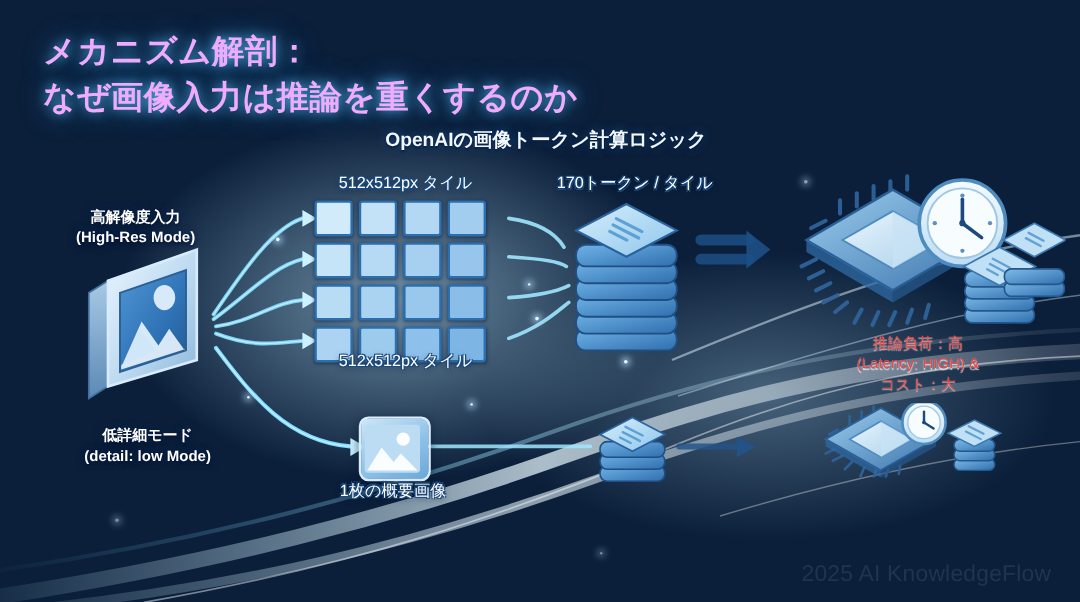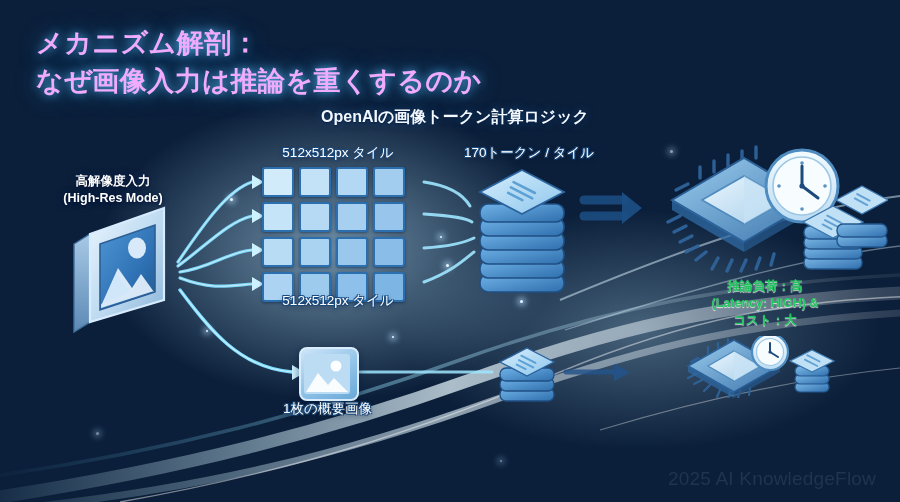--- a/index.html
+++ b/index.html
@@ -32,21 +32,21 @@
   .subtitle{
     position:absolute;left:300px;top:107px;width:310px;text-align:center;
     color:#f2f8ff;font-size:16px;font-weight:700;
     text-shadow:0 1px 2px rgba(5,25,60,.95),0 0 8px rgba(30,90,160,.7);
   }
   .lbl{position:absolute;text-align:center;white-space:pre-line;line-height:1.35;}
   .lbl-dark{color:#ffffff;font-size:12.5px;font-weight:700;
     text-shadow:0 1px 3px rgba(0,15,45,.95),0 0 7px rgba(10,40,90,.9);}
   .lbl-outline{color:#ffffff;font-size:13.5px;font-weight:400;
     text-shadow:-1px -1px 0 #1b4a7d,1px -1px 0 #1b4a7d,-1px 1px 0 #1b4a7d,1px 1px 0 #1b4a7d,0 2px 5px rgba(0,20,50,.7);}
-  .lbl-light{color:#22c55e;font-size:12.5px;font-weight:700;
+  .lbl-light{color:#ef4444;font-size:12.5px;font-weight:400;
     text-shadow:0 1px 1px rgba(255,255,255,.8);}
   .footer{
     position:absolute;right:24px;bottom:12px;color:#20344d;
     font-size:19px;font-weight:400;letter-spacing:.2px;
   }
 
   
   #tile-grid{position:absolute;left:262px;top:167px;display:grid;
     grid-template-columns:repeat(4,32px);grid-template-rows:repeat(4,30px);gap:5px;}
   .tile{border:2px solid #2b6fae;border-radius:3px;box-shadow:0 1px 3px rgba(0,20,50,.5);}
@@ -179,20 +179,22 @@
 
       <ellipse cx="77" cy="48" rx="9" ry="10.5" fill="#e6f3ff" opacity=".92"></ellipse>
 
       <path d="M41 106 L58 68 L72 88 L81 74 L94 92 L94 91 L41 108 Z" fill="#eaf5ff" opacity=".9"></path>
       <path d="M41 107 L56 74 L70 92 L41 104 Z" fill="#cfe6fa" opacity=".85"></path>
     </svg>
   </div>
 
   <div class="lbl lbl-dark" style="left:38px;top:148px;width:150px;margin-top:25px;">高解像度入力
 (High-Res Mode)</div>
+  <div class="lbl lbl-dark" style="left:38px;top:355px;width:170px;">低詳細モード
+(detail: low Mode)</div>
 
   <div class="lbl lbl-outline" style="left:248px;top:144px;width:180px;">512x512px タイル</div>
 
   <div id="tile-grid">
       <div class="tile" style="background: rgb(210, 235, 251); border-color: rgb(43, 111, 174);"></div>
       <div class="tile" style="background: rgb(195, 226, 247); border-color: rgb(43, 111, 174);"></div>
       <div class="tile" style="background: rgb(179, 216, 243); border-color: rgb(43, 111, 174);"></div>
       <div class="tile" style="background: rgb(163, 205, 238); border-color: rgb(43, 111, 174);"></div>
       <div class="tile" style="background: rgb(198, 228, 248); border-color: rgb(43, 111, 174);"></div>
       <div class="tile" style="background: rgb(183, 218, 244); border-color: rgb(43, 111, 174);"></div>

